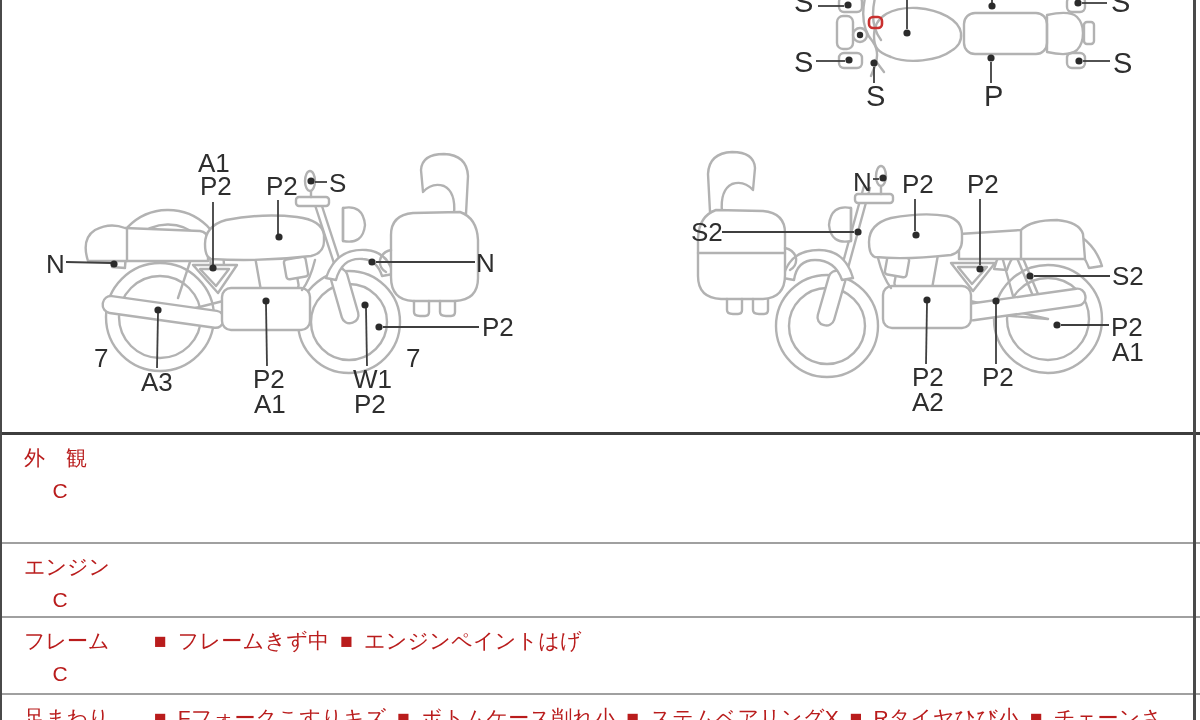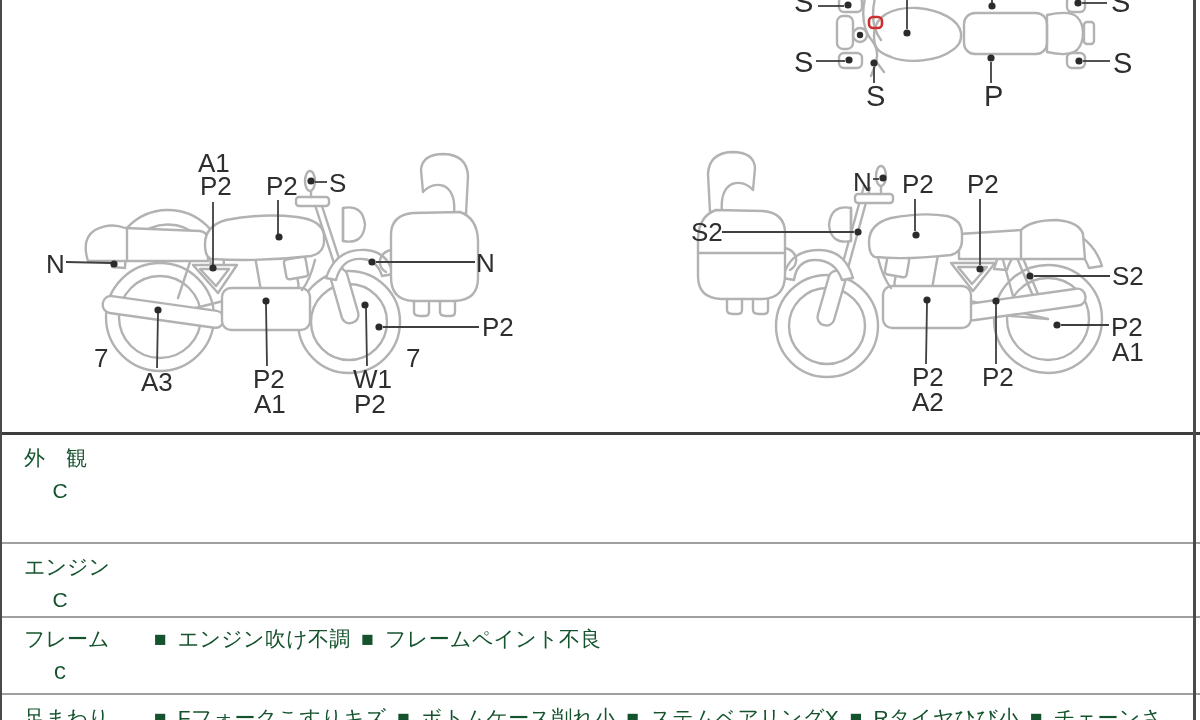--- a/index.html
+++ b/index.html
@@ -19,27 +19,27 @@
     fill:#2e2e2e;
   }
   .outline{stroke:#b2b2b2; stroke-width:2.4; fill:none; stroke-linecap:round; stroke-linejoin:round;}
   .outline-f{stroke:#b2b2b2; stroke-width:2.4; fill:#ffffff; stroke-linecap:round; stroke-linejoin:round;}
   .leader{stroke:#3f3f3f; stroke-width:1.8; fill:none;}
   .dot{fill:#2b2b2b; stroke:none;}
   .redmark{stroke:#c9302f; stroke-width:2.6; fill:none;}
   
   .cond-table{
     position:absolute; left:0; top:432px; width:1200px; height:288px;
-    border-top:3px solid #3d3d3d; color:#14532d; font-size:21px;
+    border-top:3px solid #3d3d3d; color:#b91c1c; font-size:21px;
     box-sizing:border-box;
   }
   .trow{display:flex; box-sizing:border-box; border-bottom:2px solid #a0a0a0;}
   .trow.r0{min-height:109px;}
   .trow.r1{min-height:70px;}
-  .trow.r2{min-height:77px;font-family:Liberation Mono, monospace;}
+  .trow.r2{min-height:77px;}
   .trow.r3{border-bottom:none; min-height:27px;}
   .cell-label{width:152px; box-sizing:border-box; padding:6px 0 0 24px; line-height:33px; flex:none;}
   .grade{width:72px; text-align:center; line-height:33px;}
   .cell-items{flex:1; padding:6px 10px 0 2px; line-height:33px; letter-spacing:0.3px;}
 </style>
 </head>
 <body>
 
 <div class="sheet">
 
@@ -242,21 +242,21 @@
         <div>エンジン</div>
         <div class="grade">C</div>
       </div>
     </div>
 
     <div class="trow r2">
       <div class="cell-label">
         <div>フレーム</div>
         <div class="grade">C</div>
       </div>
-      <div class="cell-items">■ エンジン吹け不調 ■ フレームペイント不良</div>
+      <div class="cell-items">■ フレームきず中 ■ エンジンペイントはげ</div>
     </div>
 
     <div class="trow r3">
       <div class="cell-label">
         <div>足まわり</div>
         <div class="grade"></div>
       </div>
       <div class="cell-items">■ Fフォークこすりキズ ■ ボトムケース削れ小 ■ ステムベアリングX ■ Rタイヤひび小 ■ チェーンさび ■</div>
     </div>
   </div>

